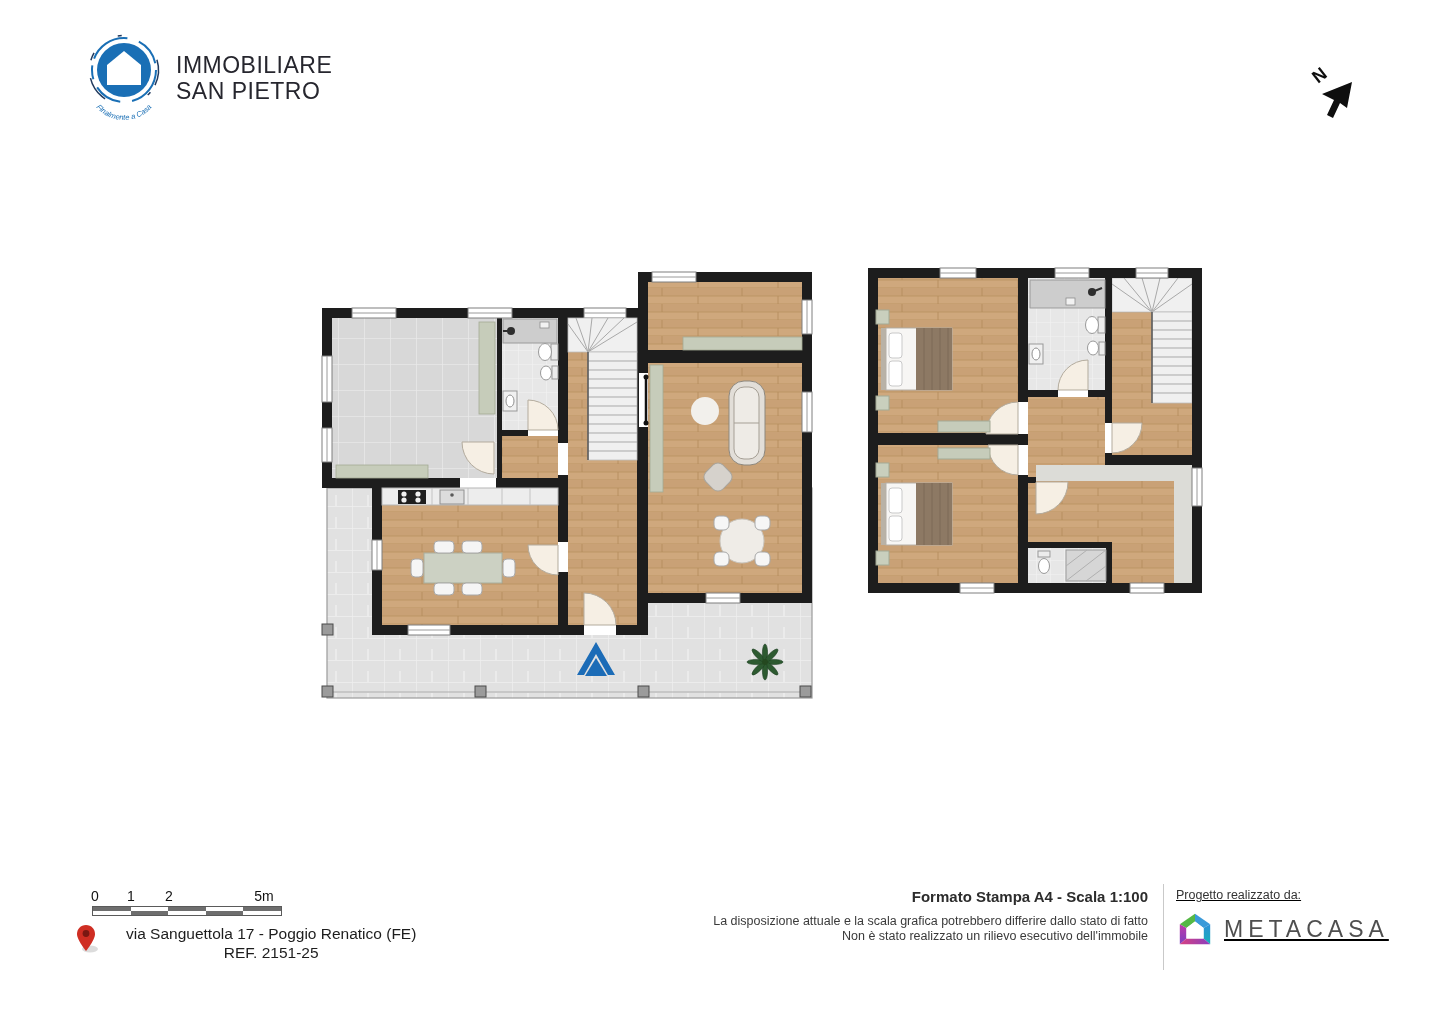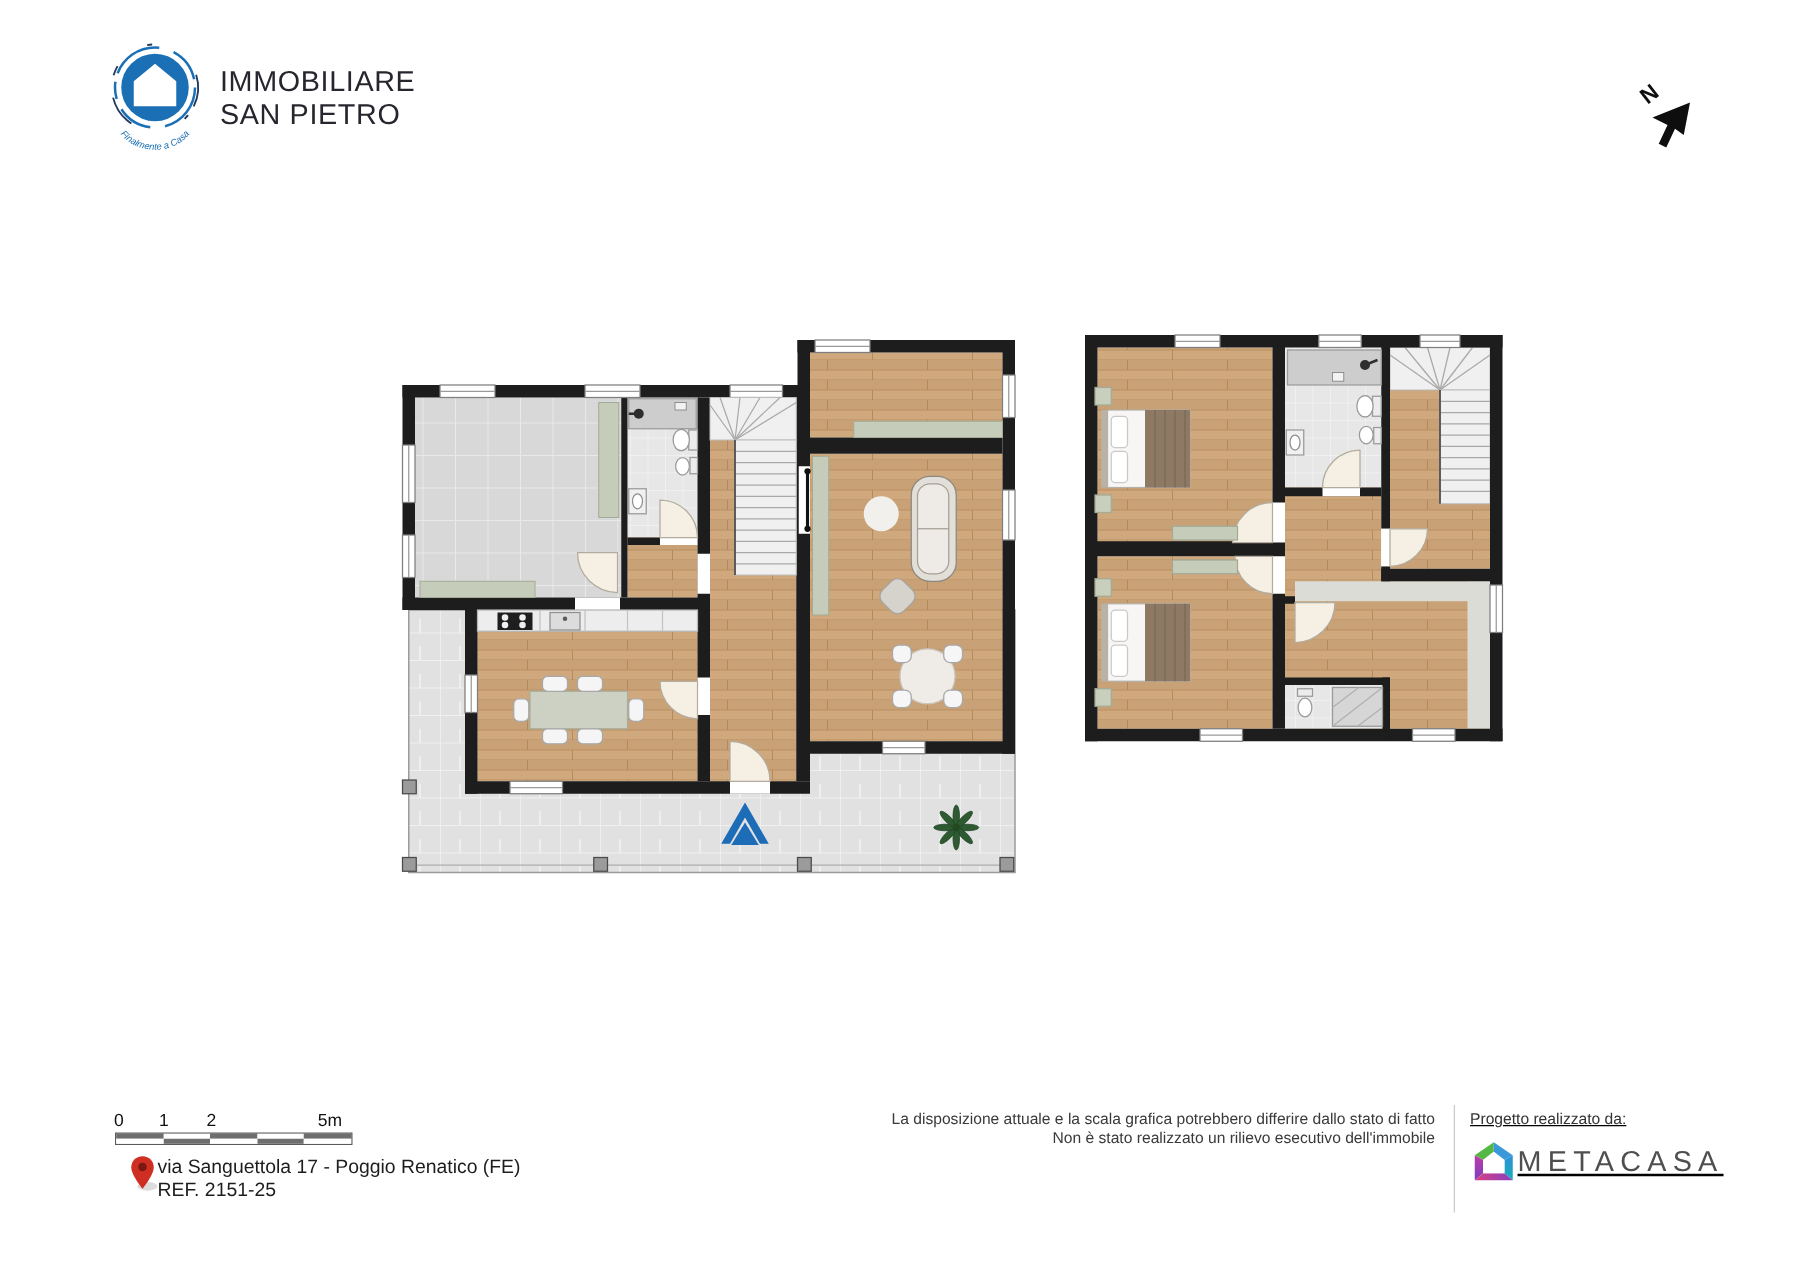--- a/index.html
+++ b/index.html
@@ -12,29 +12,29 @@
   
   svg.plans{position:absolute;left:0;top:0;}
   
   .scalebar-wrap{left:92px;top:888px;width:200px;}
   .scalebar-labels{position:relative;height:18px;font-size:14px;color:#111;}
   .scalebar-labels span{position:absolute;transform:translateX(-50%);}
   .bar{width:188px;border:1px solid #5a5a5a;background:#fff;}
   .bar .row{display:flex;height:4px;}
   .bar .row div{height:4px;}
   .seg-d{background:#6e6e6e;} .seg-w{background:#ffffff;}
-  .addr{left:104px;top:924px;display:flex;gap:0;align-items:flex-start;}
+  .addr{left:76px;top:924px;display:flex;gap:28px;align-items:flex-start;text-align:center;}
   .addr-text{font-size:15.5px;color:#1d1d1d;line-height:19px;}
   .print-block{left:640px;top:888px;width:508px;text-align:right;}
   .print-title{font-size:15px;font-weight:bold;color:#2c2c2c;margin-bottom:9px;}
   .disc{font-size:12.5px;color:#3a3a3a;line-height:14.5px;}
   .vdivider{left:1163px;top:884px;width:1px;height:86px;background:#c9c9c9;}
   .credit{left:1176px;top:888px;text-decoration:underline;}
   .credit-label{font-size:12.5px;color:#333;}
-  .credit-row{display:flex;align-items:center;margin-top:8px;}
+  .credit-row{display:flex;align-items:center;gap:10px;margin-top:8px;}
   .brand{font-size:23px;color:#4f4f4f;letter-spacing:5px;}
 </style>
 </head>
 <body>
 
 <div class="page">
 
   <div class="abs logo">
     <svg width="88" height="92" viewBox="0 0 88 92">
       <defs>
@@ -455,20 +455,21 @@
       <path d="M10 1 C4.6 1 1 5 1 10 C1 16 10 27 10 27 C10 27 19 16 19 10 C19 5 15.4 1 10 1 Z" fill="#cf2e23"></path>
       <circle cx="10" cy="9.5" r="3.4" fill="#7a1812"></circle>
     </svg>
     <div class="addr-text">
       <div>via Sanguettola 17 - Poggio Renatico (FE)</div>
       <div>REF. 2151-25</div>
     </div>
   </div>
 
   <div class="abs print-block">
+    <div class="print-title">Formato Stampa A4 - Scala 1:100</div>
     <div class="disc">La disposizione attuale e la scala grafica potrebbero differire dallo stato di fatto</div>
     <div class="disc">Non è stato realizzato un rilievo esecutivo dell'immobile</div>
   </div>
 
   <div class="abs vdivider"></div>
 
   <div class="abs credit">
     <div class="credit-label">Progetto realizzato da:</div>
     <div class="credit-row">
       <svg width="38" height="38" viewBox="0 0 40 40">

